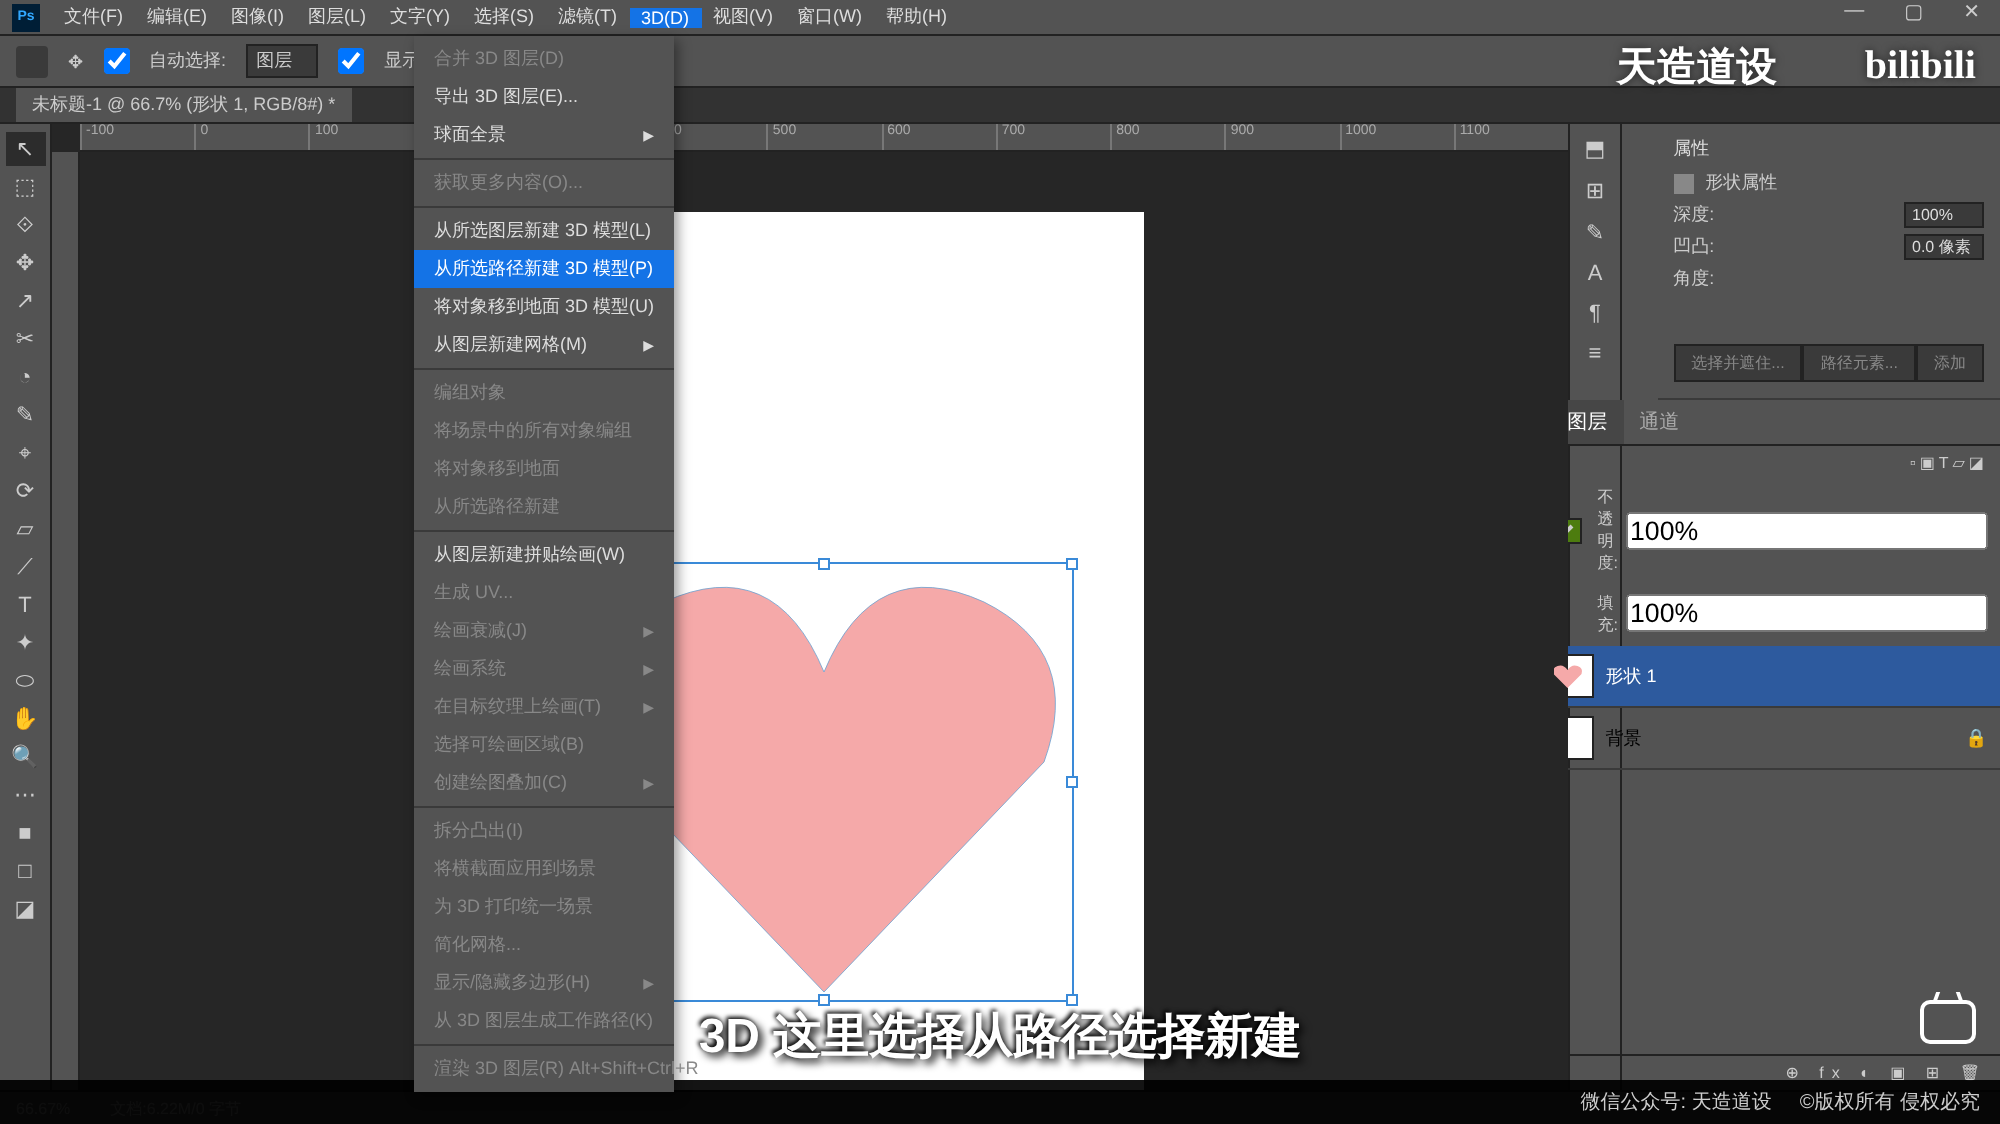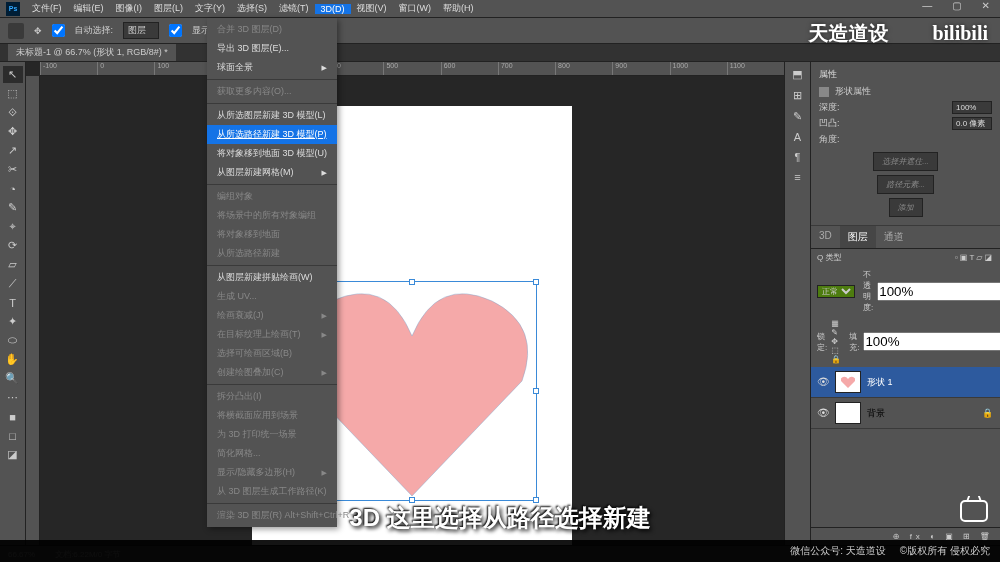--- a/index.html
+++ b/index.html
@@ -20,24 +20,24 @@
 .tick { flex:1; border-left:1px solid #777; padding-left:2px; color:#aaa;}
 .canvas-wrap { position:absolute; top:14px; left:14px; right:0; bottom:0; display:flex; align-items:flex-start; justify-content:center; padding-top:30px;}
 .artboard { width:320px; height:480px; background:#fff; position:relative;}
 .heart { position:absolute; top:180px; left:40px; width:240px; height:210px;}
 .heart svg path { fill:#f5a9a9; stroke:#6aa1d0; stroke-width:0.4;}
 .bbox { position:absolute; top:175px; left:35px; width:250px; height:220px; border:1px solid #3a8ad8; pointer-events:none;}
 .handle { position:absolute; width:6px; height:6px; background:#fff; border:1px solid #3a8ad8;}
 .dropdown { position:absolute; top:18px; left:207px; width:130px; background:#535353; color:#ddd; font-size:9px; box-shadow:2px 2px 6px rgba(0,0,0,.4); z-index:50; padding:2px 0;}
 .dropdown .mi { padding:3px 10px; display:flex; justify-content:space-between; align-items:center; white-space:nowrap;}
 .dropdown .mi.sub::after { content:"▶"; font-size:7px;}
-.dropdown .mi.hl { background:#1473e6; color:#fff;text-decoration:underline;}
+.dropdown .mi.hl { background:#1473e6; color:#fff;}
 .dropdown .sep { height:1px; background:#3a3a3a; margin:2px 0;}
 .dropdown .mi.dim { color:#888;}
-.right-panels { width:190px; background:#535353; display:flex; flex-direction:column; border-left:1px solid #222;}
+.right-panels { width:190px; background:#535353; display:flex; flex-direction:column; border-left:1px solid #222;align-items:flex-end;}
 .rp-icons { width:26px; background:#535353; display:flex; flex-direction:column; gap:8px; padding:6px 0; align-items:center; font-size:11px; color:#ccc; border-left:1px solid #222;}
 .panel { padding:6px 8px; border-bottom:1px solid #3a3a3a; font-size:9px; color:#ccc;}
 .panel .title { font-size:9px; color:#ddd; margin-bottom:4px;}
 .panel .row { display:flex; align-items:center; gap:6px; margin:3px 0;}
 .panel input.val { width:40px; background:#3a3a3a; border:1px solid #222; color:#ddd; font-size:8px; padding:1px 3px;}
 .panel .btn { padding:3px 8px; background:#3a3a3a; border:1px solid #222; color:#888; font-size:8px; margin:2px 0;}
 .layers { flex:1; display:flex; flex-direction:column;}
 .layers .tabs { display:flex; font-size:10px; border-bottom:1px solid #222;}
 .layers .tabs span{ padding:4px 8px; color:#aaa;}
 .layers .tabs span.act{ color:#fff; background:#464646;}
@@ -179,21 +179,21 @@
           <input class="val" value="100%" style="">
         </div>
       <div class="row">
           <span>凹凸:</span>
           <span style="flex:1"></span>
           <input class="val" value="0.0 像素" style="">
         </div>
       <div class="row">
           <span>角度:</span>
         </div>
-      <div style="display:flex;flex-direction:column;align-items:center;margin-top:4px;font-style:italic;">
+      <div style="display:flex;flex-direction:row;align-items:center;margin-top:24px;">
         <div class="btn">选择并遮住...</div>
         <div class="btn">路径元素...</div>
         <div class="btn">添加</div>
       </div>
     </div>
 
     <div class="layers">
       <div class="tabs">
         <span>3D</span>
         <span class="act">图层</span>
@@ -250,20 +250,21 @@
     <div class="mi sub">从图层新建网格(M)</div>
     <div class="sep"></div>
     <div class="mi dim">编组对象</div>
     <div class="mi dim">将场景中的所有对象编组</div>
     <div class="mi dim">将对象移到地面</div>
     <div class="mi dim">从所选路径新建</div>
     <div class="sep"></div>
     <div class="mi">从图层新建拼贴绘画(W)</div>
     <div class="mi dim">生成 UV...</div>
     <div class="mi sub dim">绘画衰减(J)</div>
+    <div class="mi sub dim">绘画系统</div>
     <div class="mi sub dim">在目标纹理上绘画(T)</div>
     <div class="mi dim">选择可绘画区域(B)</div>
     <div class="mi sub dim">创建绘图叠加(C)</div>
     <div class="sep"></div>
     <div class="mi dim">拆分凸出(I)</div>
     <div class="mi dim">将横截面应用到场景</div>
     <div class="mi dim">为 3D 打印统一场景</div>
     <div class="mi dim">简化网格...</div>
     <div class="mi sub dim">显示/隐藏多边形(H)</div>
     <div class="mi dim">从 3D 图层生成工作路径(K)</div>

